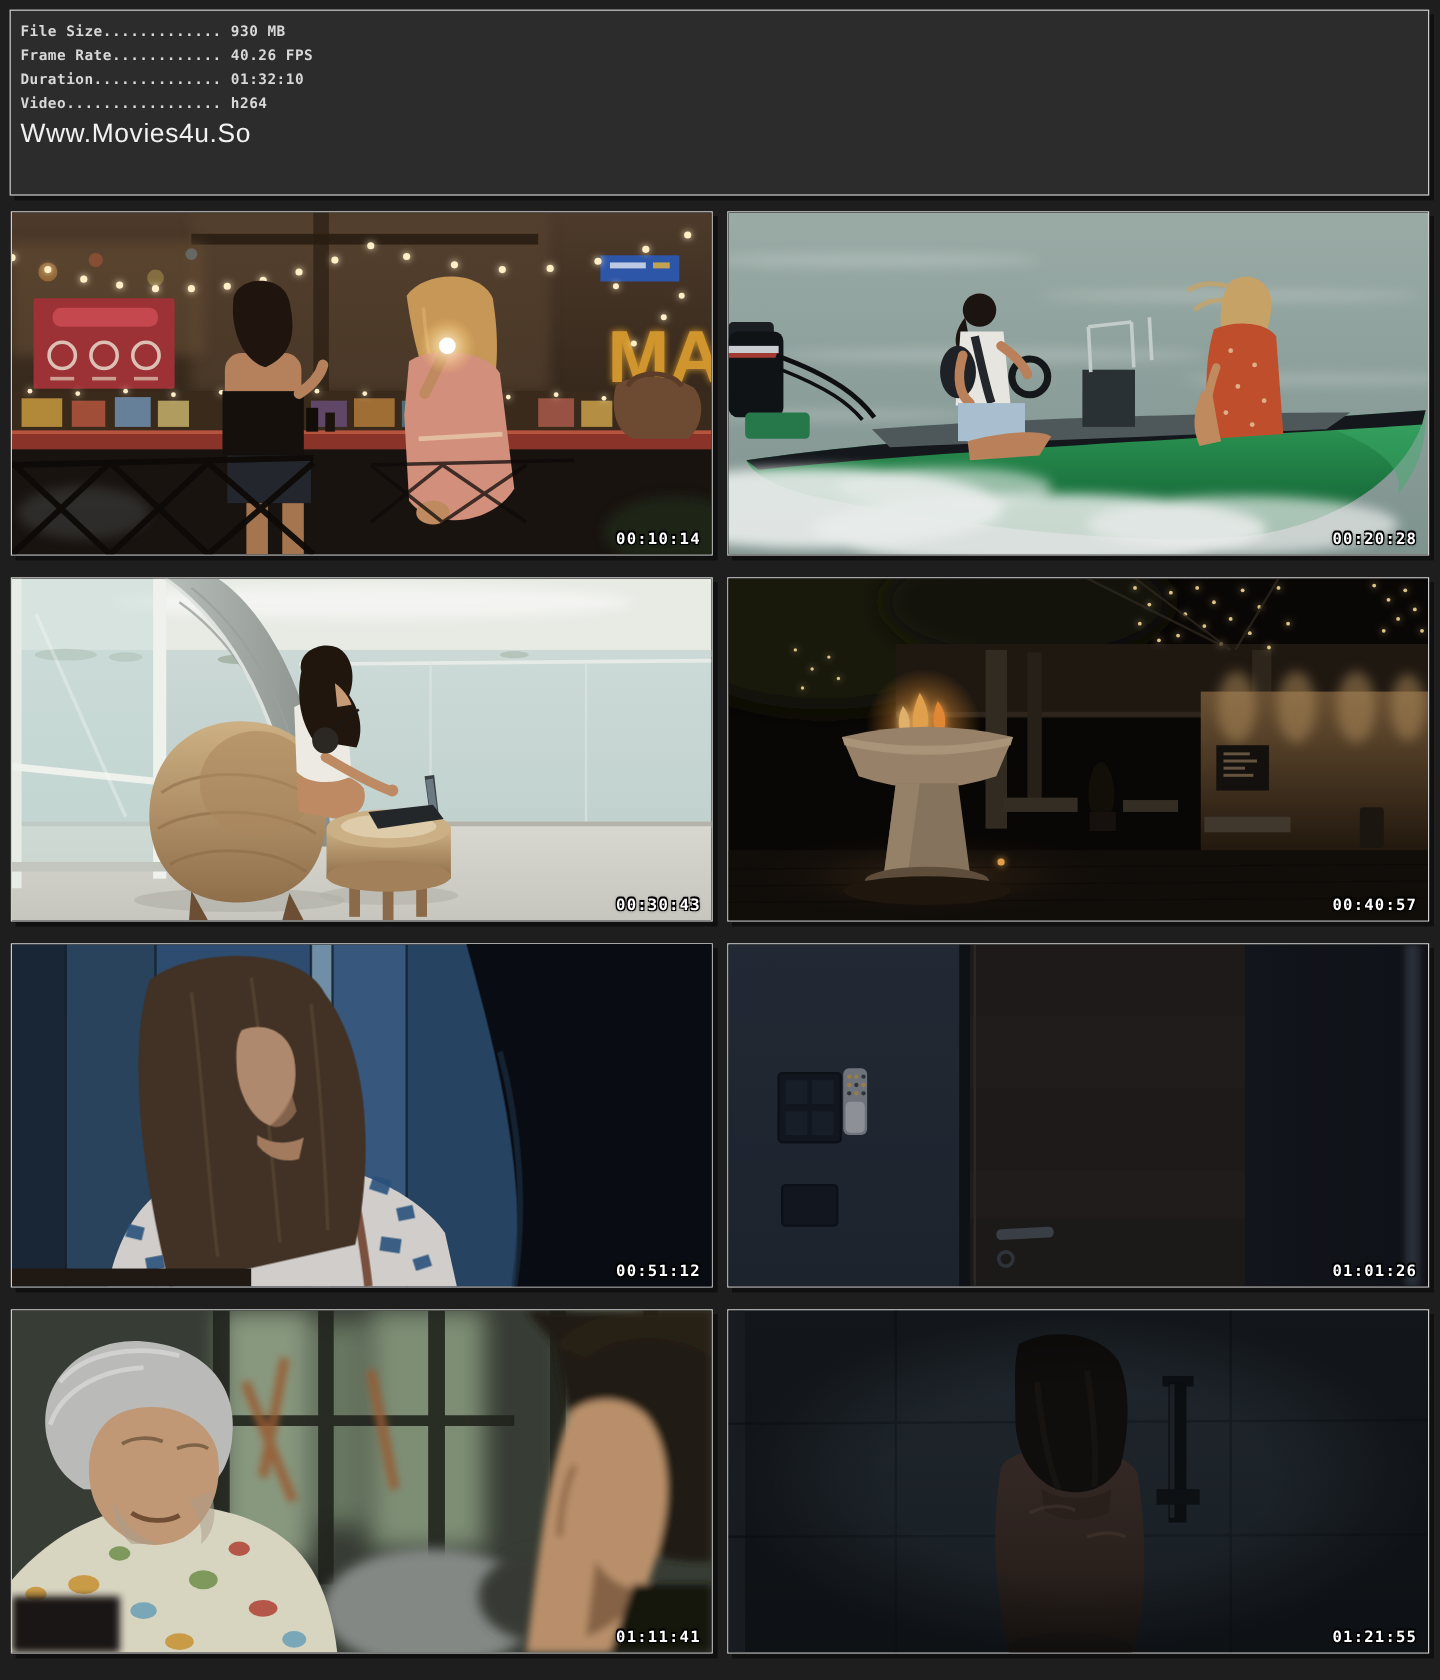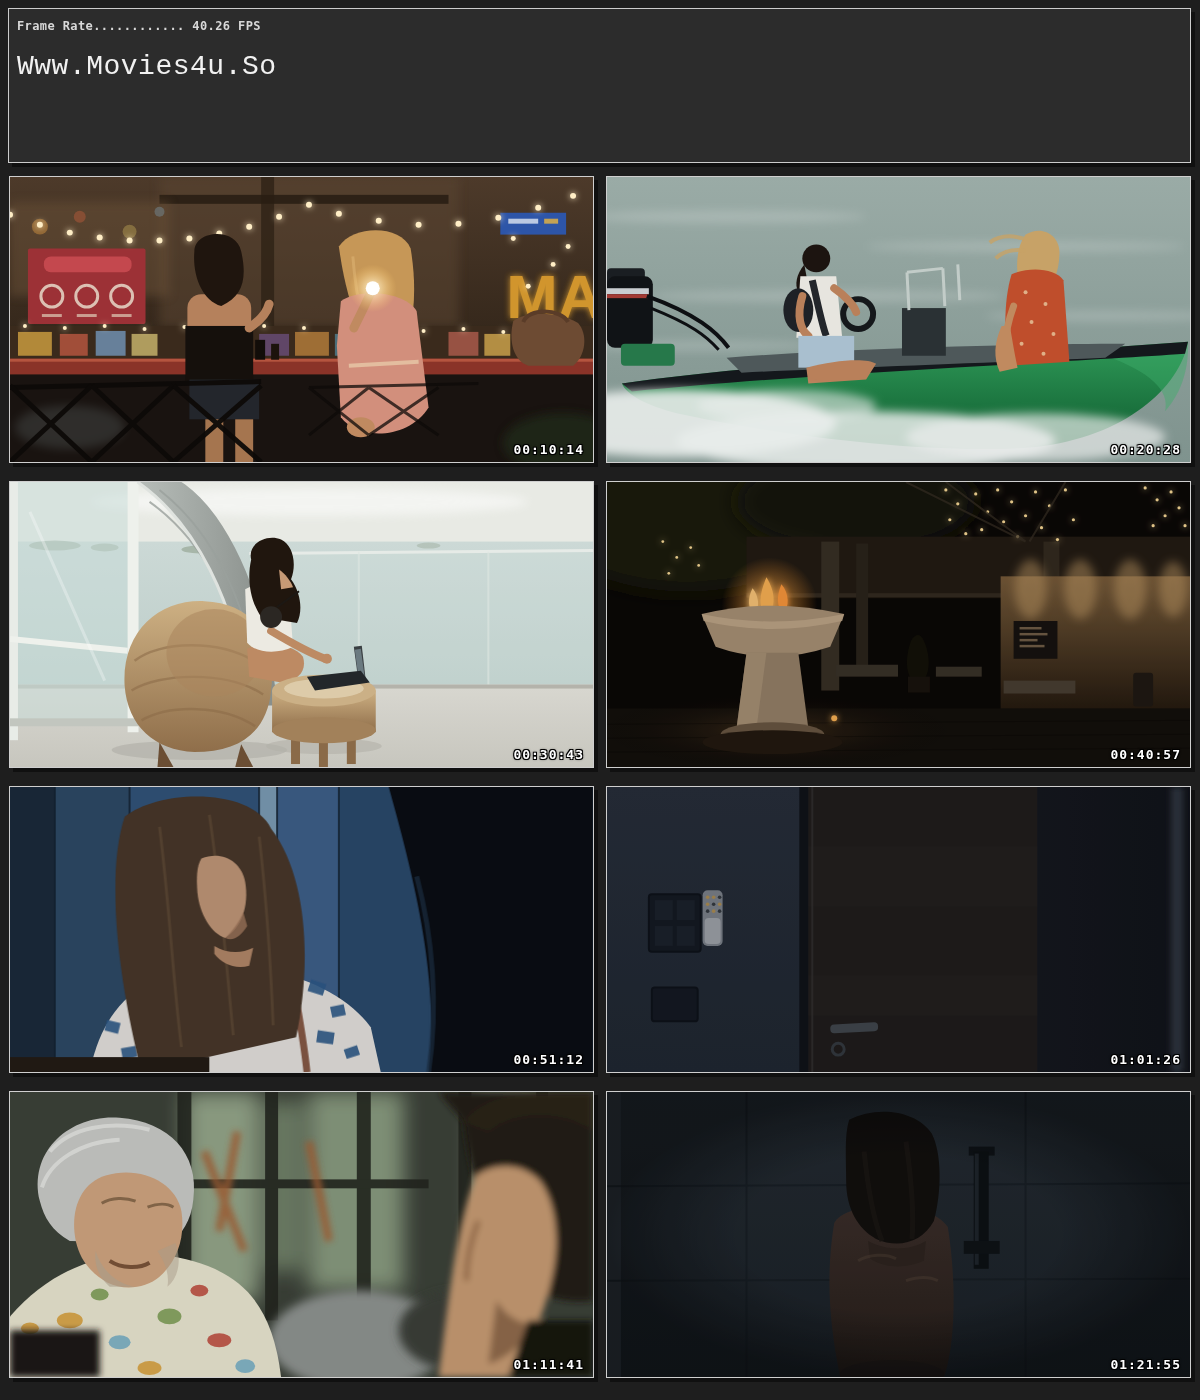--- a/index.html
+++ b/index.html
@@ -3,22 +3,22 @@
 <meta charset="utf-8">
 <style>
   html,body{margin:0;padding:0;background:#1e1e1e;}
   body{width:1200px;height:1400px;position:relative;overflow:hidden;
        font-family:"DejaVu Sans Mono","Liberation Mono",monospace;}
   .info-panel{position:absolute;left:8px;top:8px;width:1183px;height:155px;
        box-sizing:border-box;background:#2c2c2c;border:1px solid #cccccc;
        box-shadow:4px 4px 0 rgba(0,0,0,.45);padding:7px 10px 0 8px;}
   .info-line{font-weight:bold;font-size:12px;line-height:20px;color:#d8d8d8;
        letter-spacing:.4px;white-space:pre;}
-  .site-name{font-family:Liberation Mono, monospace;
-       font-size:28px;line-height:26px;color:#f1f1f1;letter-spacing:.5px;margin-top:18px;}
+  .site-name{font-family:Liberation Sans, sans-serif;
+       font-size:22px;line-height:26px;color:#f1f1f1;letter-spacing:.5px;margin-top:2px;}
   .grid{position:absolute;left:9px;top:176px;width:1182px;display:grid;
        grid-template-columns:585px 585px;column-gap:12px;row-gap:18px;}
   .thumb{position:relative;width:585px;height:287px;box-sizing:border-box;
        border:1px solid #cfcfcf;background:#000;overflow:hidden;
        box-shadow:4px 4px 0 rgba(0,0,0,.45);}
   .thumb svg{display:block;width:100%;height:100%;}
   .ts{position:absolute;right:9px;bottom:5px;font-weight:bold;font-size:13px;
        letter-spacing:1px;color:#ffffff;
        text-shadow:-1px -1px 0 #000,1px -1px 0 #000,-1px 1px 0 #000,1px 1px 0 #000,0 0 3px #000;}
 </style>
@@ -43,21 +43,24 @@
     <feGaussianBlur stdDeviation="3" result="b"></feGaussianBlur>
     <feMerge>
           <feMergeNode in="b"></feMergeNode>
           <feMergeNode in="SourceGraphic"></feMergeNode>
         </feMerge>
   </filter>
  </defs>
 </svg>
 
 <div class="info-panel">
+  <div class="info-line">File Size............. 930 MB</div>
   <div class="info-line">Frame Rate............ 40.26 FPS</div>
+  <div class="info-line">Duration.............. 01:32:10</div>
+  <div class="info-line">Video................. h264</div>
   <div class="site-name">Www.Movies4u.So</div>
 </div>
 
 <div class="grid">
 
   <div class="thumb">
     <svg viewBox="0 0 585 287" preserveAspectRatio="none">
       <defs>
         <linearGradient id="s1bg" x1="0" y1="0" x2="0" y2="1">
           <stop offset="0" stop-color="#4d3a2a"></stop>

